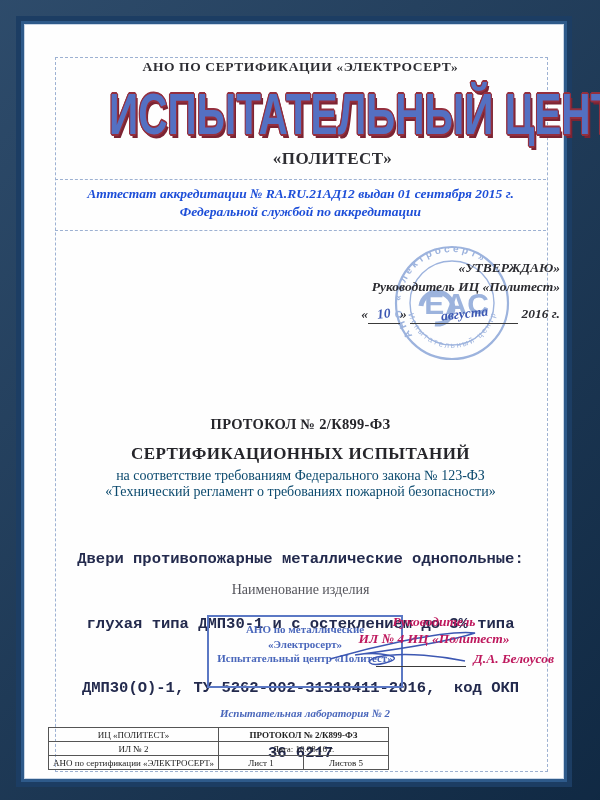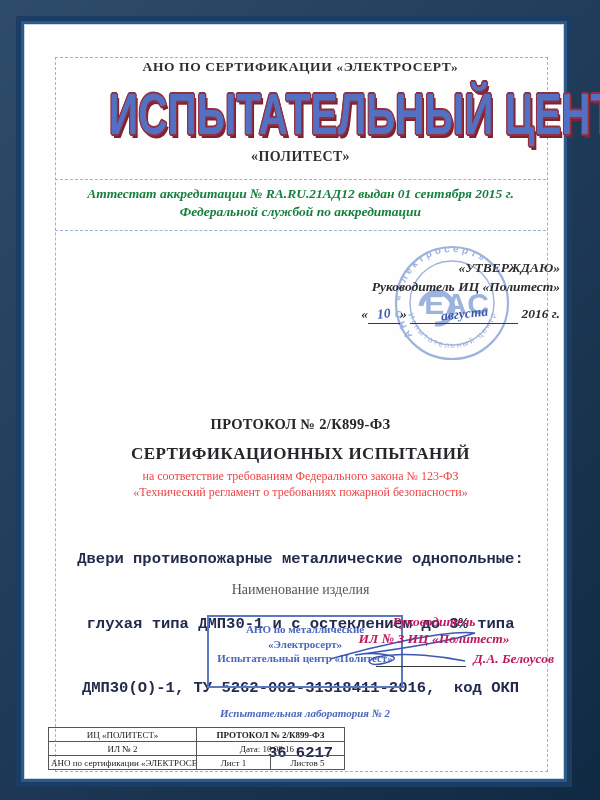--- a/index.html
+++ b/index.html
@@ -28,57 +28,57 @@
   .logo{
     top:50px;height:78px;line-height:78px;
     font-family:"Liberation Sans","DejaVu Sans",sans-serif;
     font-weight:800;font-size:52px;color:#5470c2;white-space:nowrap;
     transform:scale(.78,1.12);transform-origin:center;
     text-shadow:
       1.5px 0 #942f3e,-1.5px 0 #942f3e,0 1.5px #942f3e,0 -1.5px #942f3e,
       1px 1px #942f3e,-1px -1px #942f3e,1px -1px #942f3e,-1px 1px #942f3e,
       3px 3px 0 #7c2433;
   }
-  .politest{top:124px;font-weight:bold;font-size:14px;letter-spacing:.5px;color:#2e2e33;}
-  .accred{top:160px;font-weight:bold;font-style:italic;font-size:13.5px;line-height:18px;color:#15803d;}
+  .politest{top:124px;font-weight:bold;font-size:17px;letter-spacing:.5px;color:#2e2e33;padding-left:32px;}
+  .accred{top:160px;font-weight:bold;font-style:italic;font-size:13.5px;line-height:18px;color:#1d4ed8;}
   .approval{
     position:absolute;right:3px;top:233px;width:270px;text-align:right;
     font-weight:bold;font-style:italic;font-size:13.5px;color:#2c2c31;line-height:19px;
   }
   .sig-row{display:flex;justify-content:flex-end;align-items:flex-end;margin-top:16px;}
   .sig-line{display:inline-block;width:118px;border-bottom:1.3px solid #3a3a3a;height:14px;margin-right:8px;position:relative;}
   .date-row{margin-top:8px;white-space:nowrap;}
   .hand{
     color:#3c57b2;font-family:"Liberation Serif",serif;font-style:italic;font-weight:bold;
     display:inline-block;transform:rotate(-6deg);
   }
   .u{border-bottom:1.3px solid #3a3a3a;display:inline-block;text-align:center;}
   .stamp-svg{position:absolute;left:366px;top:217px;opacity:.85;}
   .sig-svg{position:absolute;pointer-events:none;}
   .protocol-title{top:391px;font-weight:bold;font-size:14.5px;color:#25252a;letter-spacing:.3px;}
   .protocol-sub{top:419px;font-weight:bold;font-size:17px;color:#25252a;letter-spacing:.4px;}
-  .law{top:443px;font-size:12px;line-height:16px;color:#ef4444;}
+  .law{top:443px;font-size:14px;line-height:16px;color:#0c4a6e;}
   .product{
     top:481px;font-family:"Liberation Mono","DejaVu Sans Mono",monospace;
     font-weight:bold;font-size:15.5px;line-height:21.5px;color:#232a4d;white-space:pre;
   }
   .product-caption{top:557px;font-size:14px;color:#55555c;}
   .lab-head{
     position:absolute;right:9px;top:588px;width:240px;text-align:center;
     font-weight:bold;font-style:italic;font-size:13.5px;color:#be185d;line-height:17px;
   }
   .lab-head .sig-row{margin-top:3px;}
   .lab-stamp{
     position:absolute;left:182px;top:590px;width:192px;height:64px;
     border:2px solid #5b78c4;color:#4a67bb;text-align:center;
     font-size:11px;line-height:14.5px;font-weight:bold;padding-top:5px;background:transparent;
   }
   .lab-stamp .it{font-style:italic;margin-top:40px;}
   .footer-table{
-    position:absolute;left:23px;top:702px;width:297px;border-collapse:collapse;
+    position:absolute;left:23px;top:702px;width:341px;border-collapse:collapse;
     font-size:9px;color:#222;table-layout:fixed;
   }
   .footer-table td{
     border:1px solid #555;text-align:center;height:13px;padding:0 2px;
     overflow:hidden;white-space:nowrap;
   }
   .footer-table .b{font-weight:bold;}
 </style>
 </head>
 <body>
@@ -147,21 +147,21 @@
     <div>Испытательный центр «Политест»</div>
     <div class="it">Испытательная лаборатория № 2</div>
   </div>
 
   <svg class="sig-svg" style="left:300px;top:596px" width="170" height="60" viewBox="0 0 170 60">
     <path d="M5,38 C40,28 120,8 150,12 C120,22 60,30 30,34 C55,30 85,36 60,42 C45,46 38,40 52,36 C80,30 120,36 140,40" fill="none" stroke="#3c57b2" stroke-width="1.4"></path>
   </svg>
 
   <div class="lab-head">
     <div>Руководитель</div>
-    <div>ИЛ № 3 ИЦ «Политест»</div>
+    <div>ИЛ № 4 ИЦ «Политест»</div>
     <div class="sig-row">
       <span class="sig-line" style="width:90px"></span>
       <span>Д.А. Белоусов</span>
     </div>
   </div>
 
   <table class="footer-table">
     <tbody>
         <tr>
       <td colspan="2" style="width:50%">ИЦ «ПОЛИТЕСТ»</td>

